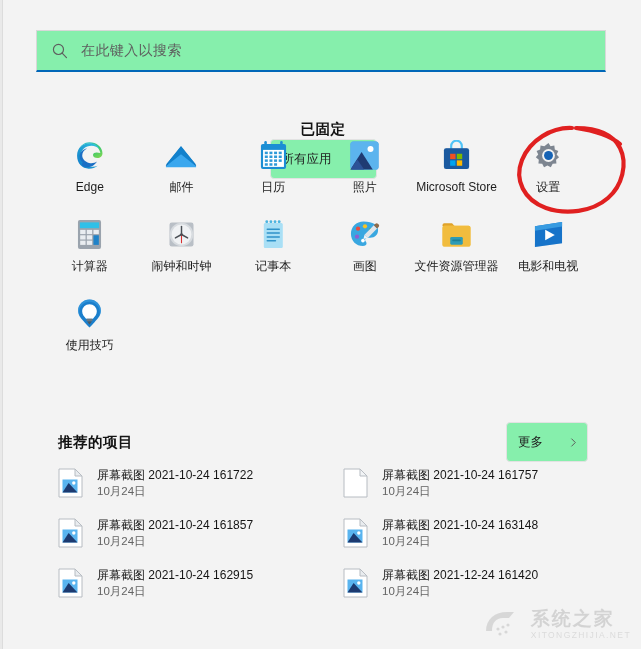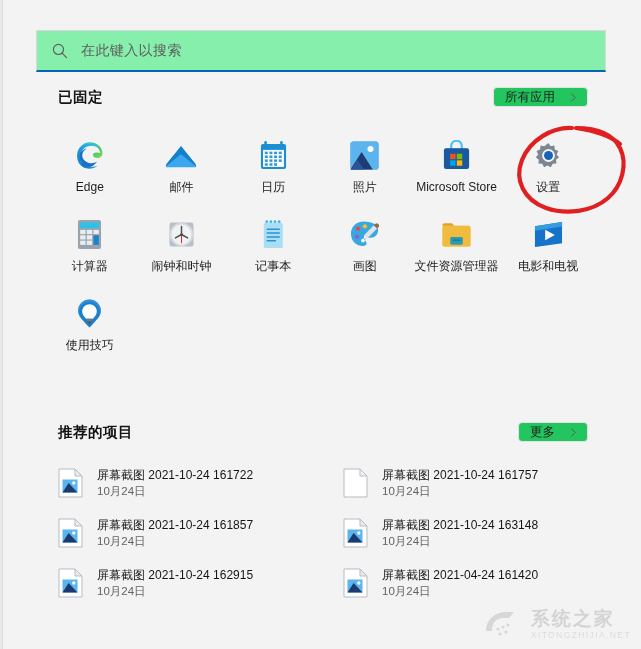--- a/index.html
+++ b/index.html
@@ -57,28 +57,28 @@
     align-items: center;
     justify-content: space-between;
   }
   .section-title {
     font-size: 14.5px;
     font-weight: bold;
     color: #141414;
     letter-spacing: .5px;
   }
   .head-btn {
-    background: #22c55e;
+    background: #86efac;
     border: 1px solid #e2e2e2;
     border-radius: 4px;
-    height: 20px;
+    height: 40px;
     padding: 0 9px 0 11px;
     display: flex;
     align-items: center;
-    gap: 14px;
+    gap: 26px;
     font-size: 12.5px;
     color: #1f1f1f;
     cursor: pointer;
     white-space: nowrap;
   }
   .head-btn .chev { width: 9px; height: 9px; flex: 0 0 9px; }
 
   
   .pinned-grid {
     position: absolute;
@@ -170,21 +170,21 @@
 <div class="search-wrap">
   <div class="search-box">
     <svg class="search-icon" viewBox="0 0 20 20">
       <circle cx="8.3" cy="8.3" r="5.6" fill="none" stroke="#5e5e5e" stroke-width="1.3"></circle>
       <line x1="12.4" y1="12.4" x2="17.2" y2="17.4" stroke="#5e5e5e" stroke-width="1.3" stroke-linecap="round"></line>
     </svg>
     <span class="search-placeholder">在此键入以搜索</span>
   </div>
 </div>
 
-<div class="section-head" style="top:87px;">
+<div class="section-head" style="top:120px;flex-direction:column;">
   <span class="section-title">已固定</span>
   <div class="head-btn">
     <span>所有应用</span>
     <svg class="chev" viewBox="0 0 10 10">
       <polyline points="3,1 7,5 3,9" fill="none" stroke="#5a5a5a" stroke-width="1.1" stroke-linecap="round" stroke-linejoin="round"></polyline>
     </svg>
   </div>
 </div>
 
 <div class="pinned-grid">
@@ -492,21 +492,21 @@
 
   <div class="rec-item">
     <svg class="rec-icon" viewBox="0 0 26 30">
       <path d="M1 1h16l7 7v21H1z" fill="#ffffff" stroke="#b7bcc2" stroke-width="1"></path>
       <path d="M17 1l7 7h-7z" fill="#e9ecef" stroke="#b7bcc2" stroke-width="1"></path>
       <rect x="4.5" y="11.5" width="15" height="13" fill="#59b4ef"></rect>
       <circle cx="15.8" cy="15" r="1.7" fill="#ffffff"></circle>
       <path d="M4.5 24.5 L10.6 15 L19.5 24.5 Z" fill="#1c3a70"></path>
     </svg>
     <span class="rec-text">
-      <span class="rec-name">屏幕截图 2021-04-24 161420</span>
+      <span class="rec-name">屏幕截图 2021-12-24 161420</span>
       <span class="rec-sub">10月24日</span>
     </span>
   </div>
 
 </div>
 
 <svg class="annotation" viewBox="0 0 133 100">
   <path d="M64 8 C44 7, 22 20, 14 40 C6 60, 16 80, 38 88 C58 95, 84 92, 100 78 C114 66, 120 44, 112 28 C105 14, 88 8, 68 8 C82 10, 100 14, 112 24" fill="none" stroke="#e02020" stroke-width="4.2" stroke-linecap="round" stroke-linejoin="round"></path>
 </svg>
 

